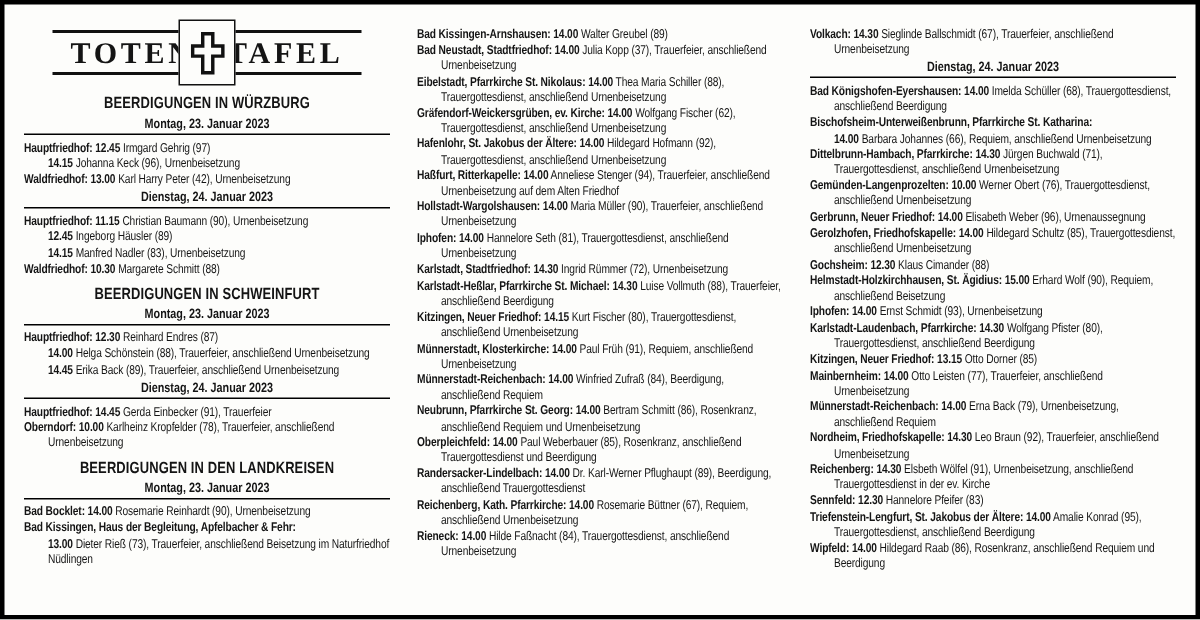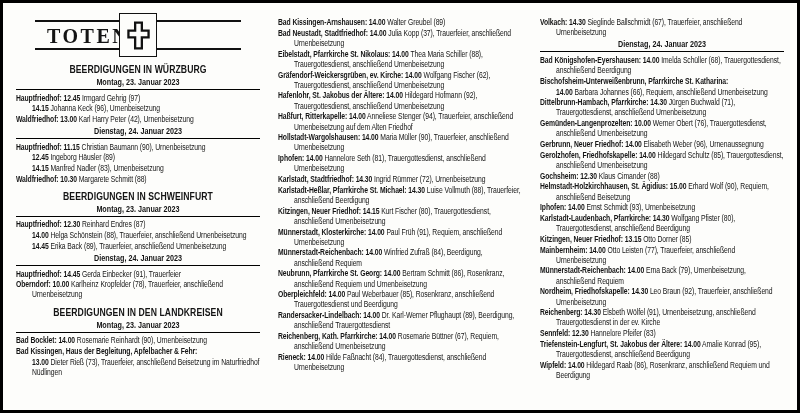--- a/index.html
+++ b/index.html
@@ -53,20 +53,21 @@
 </style>
 </head>
 <body>
 
 <div class="paper">
 
   <div class="col">
     <div class="logo">
       <div class="logo-band">
         <span class="logo-word">TOTEN</span>
+        <span class="logo-word">TAFEL</span>
       </div>
       <div class="cross-box">
         <svg width="23" height="29" viewBox="0 0 24 30" aria-hidden="true">
           <path d="M8.5 1.5 h7 v8.5 h7 v7 h-7 v11.5 h-7 v-11.5 h-7 v-7 h7 Z" fill="#fdfdfb" stroke="#111" stroke-width="2.4"></path>
         </svg>
       </div>
     </div>
     <div class="col-inner">
         <div class="sec-title">BEERDIGUNGEN IN WÜRZBURG</div>
         <div>

